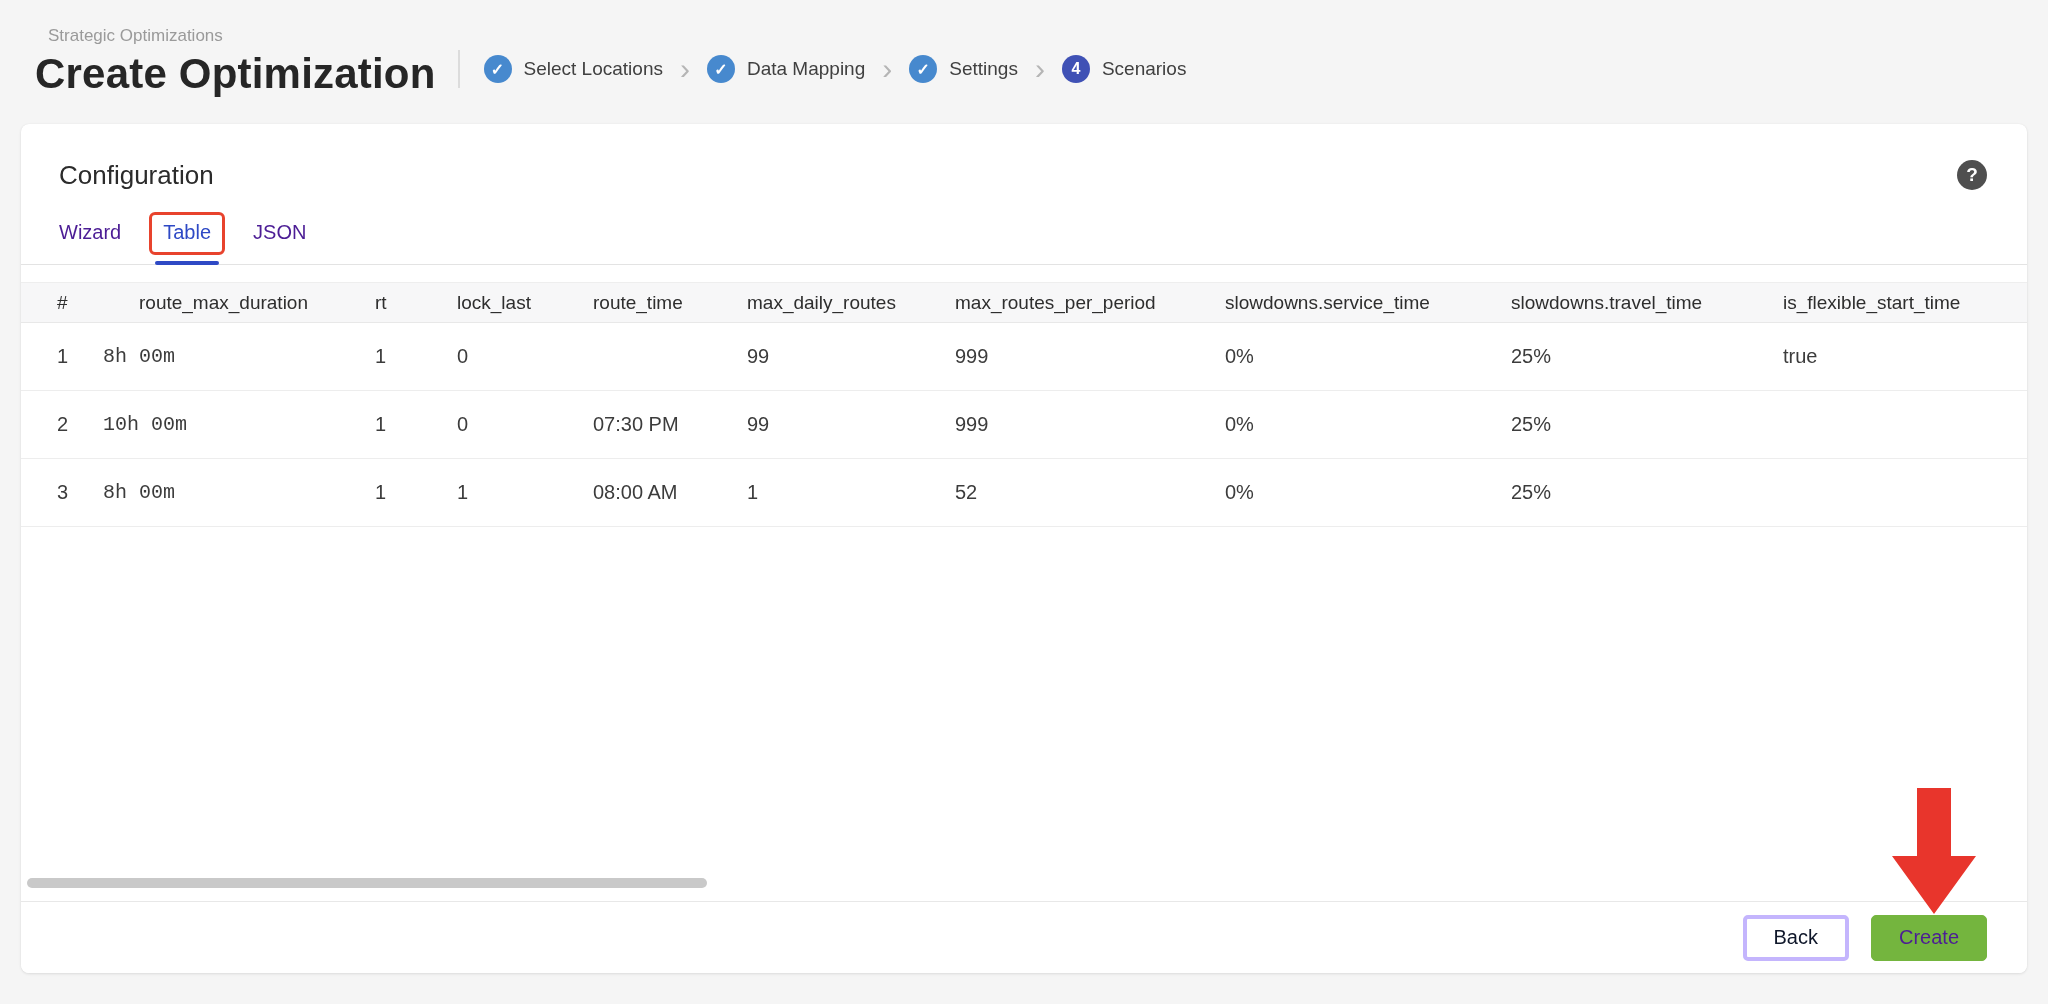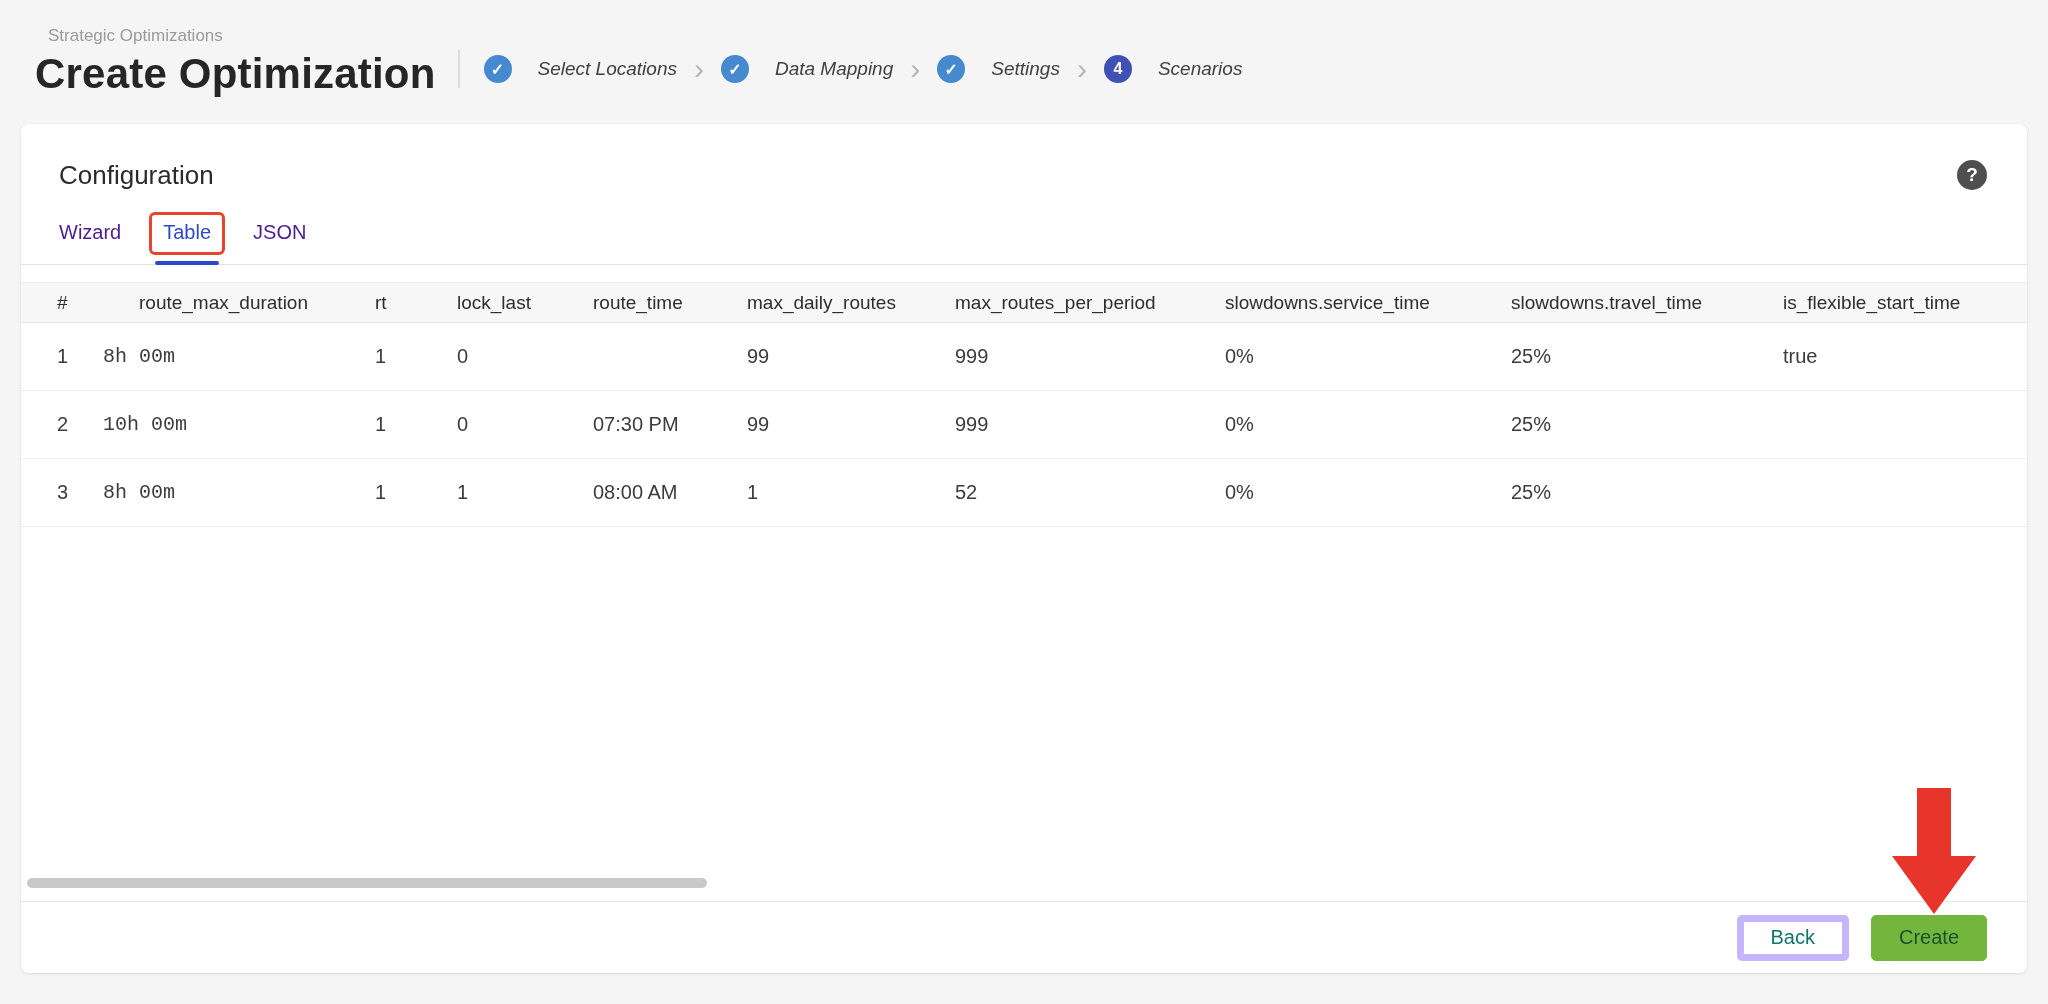--- a/index.html
+++ b/index.html
@@ -48,24 +48,23 @@
     border-radius:50%;
     background:#4789ce;
     color:#ffffff;
     font-size:16px;
     font-weight:700;
     display:flex; align-items:center; justify-content:center;
     flex:0 0 auto;
   }
   .step-circle.current { background:#3f51b5; }
   .step-label {
-    margin-left:26px;
+    margin-left:12px;
     font-size:19px;
     color:#404040;
-    font-style:italic;
   }
   .chevron {
     margin:0 17px;
     color:#b5b5b5;
     font-size:30px;
     line-height:28px;
     user-select:none;
   }
 
   
@@ -196,27 +195,27 @@
   .btn {
     height:46px;
     padding:0 27px;
     font-size:20px;
     font-family:"Liberation Sans", sans-serif;
     border-radius:5px;
     cursor:pointer;
   }
   .btn.back {
     background:#ffffff;
-    border:7px solid #c4b5fd;
-    color:#0f766e;
+    border:4px solid #c4b5fd;
+    color:#0f172a;
   }
   .btn.create {
     background:#74b53e;
     border:1px solid #74b53e;
-    color:#14532d;
+    color:#4c1d95;
   }
 
   
   .arrow {
     position:absolute;
     left:1871px;
     top:664px;
     width:84px;
     height:126px;
     z-index:5;

